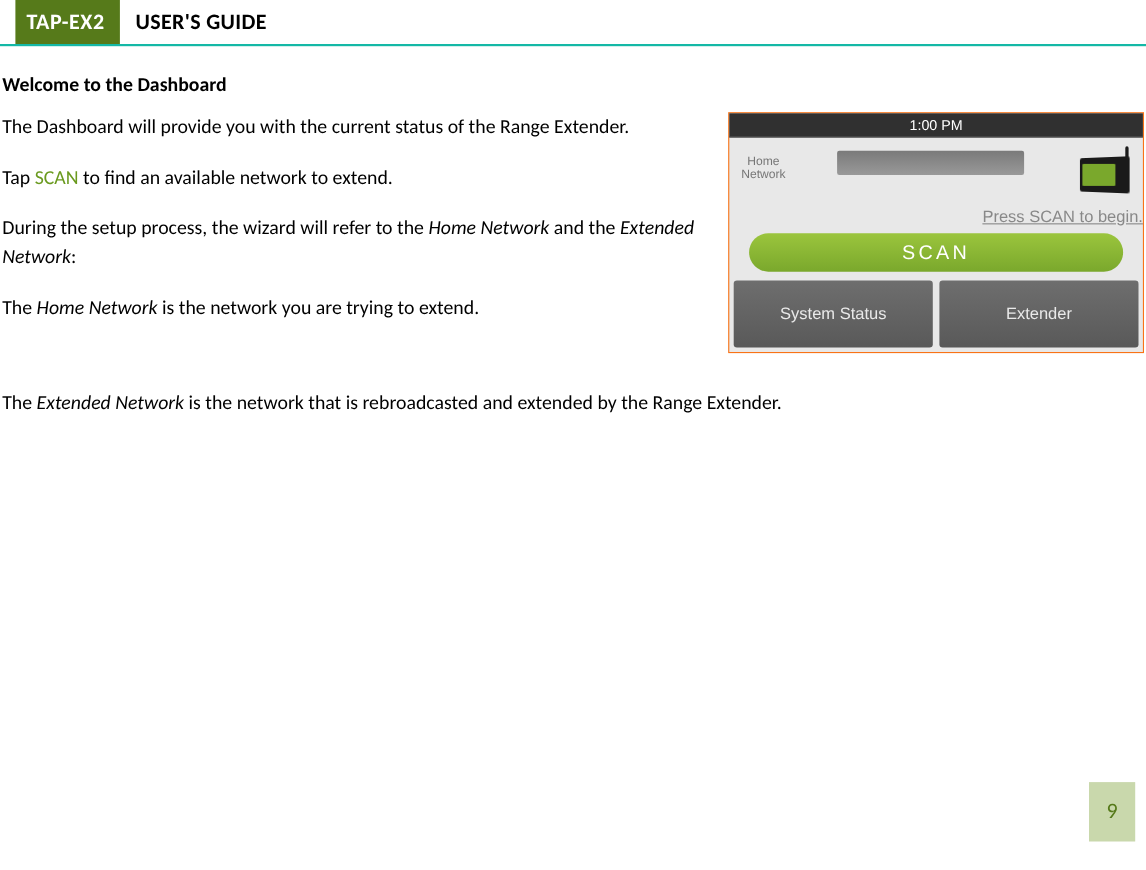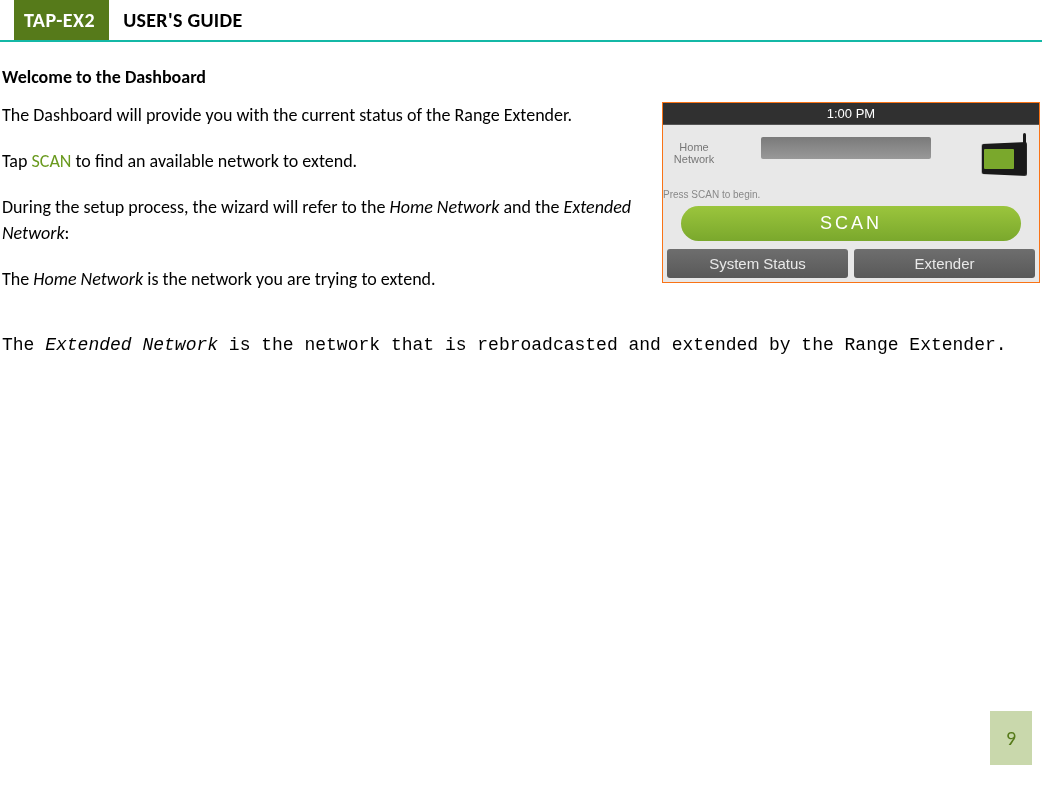--- a/index.html
+++ b/index.html
@@ -146,24 +146,25 @@
     .router-ant {
       position: absolute;
       right: 6px;
       bottom: 4px;
       width: 3px;
       height: 40px;
       background: #1a1a1a;
       border-radius: 2px;
     }
     .dash-prompt {
-      text-align: left;
+      text-align: right;
       color: #888;
-      font-size: 10px;
+      font-size: 15px;
       padding: 8px 0 6px 0;
+      text-decoration: underline;
     }
     .dash-scan {
       margin: 0 18px 8px 18px;
       background: linear-gradient(#9bc53d,#7aa82c);
       color: #fff;
       text-align: center;
       font-size: 18px;
       letter-spacing: 3px;
       padding: 7px 0;
       border-radius: 18px;
@@ -173,30 +174,29 @@
       display: flex;
       gap: 6px;
       padding: 0 4px 4px 4px;
     }
     .dash-bottom-btn {
       flex: 1;
       background: linear-gradient(#6e6e6e,#595959);
       color: #e9e9e9;
       text-align: center;
       font-size: 15px;
-      padding: 6px 0;
+      padding: 22px 0;
       border-radius: 3px;
       font-weight: 300;
     }
 
     .after-text {
       font-size: 18px;
       line-height: 1.45;
-      margin-top: 20px;
-      font-family: Liberation Mono, monospace;
+      margin-top: 32px;
     }
 
     .page-number {
       position: absolute;
       right: 10px;
       bottom: 26px;
       width: 42px;
       height: 54px;
       background: #c9d8ac;
       color: #567a1a;

